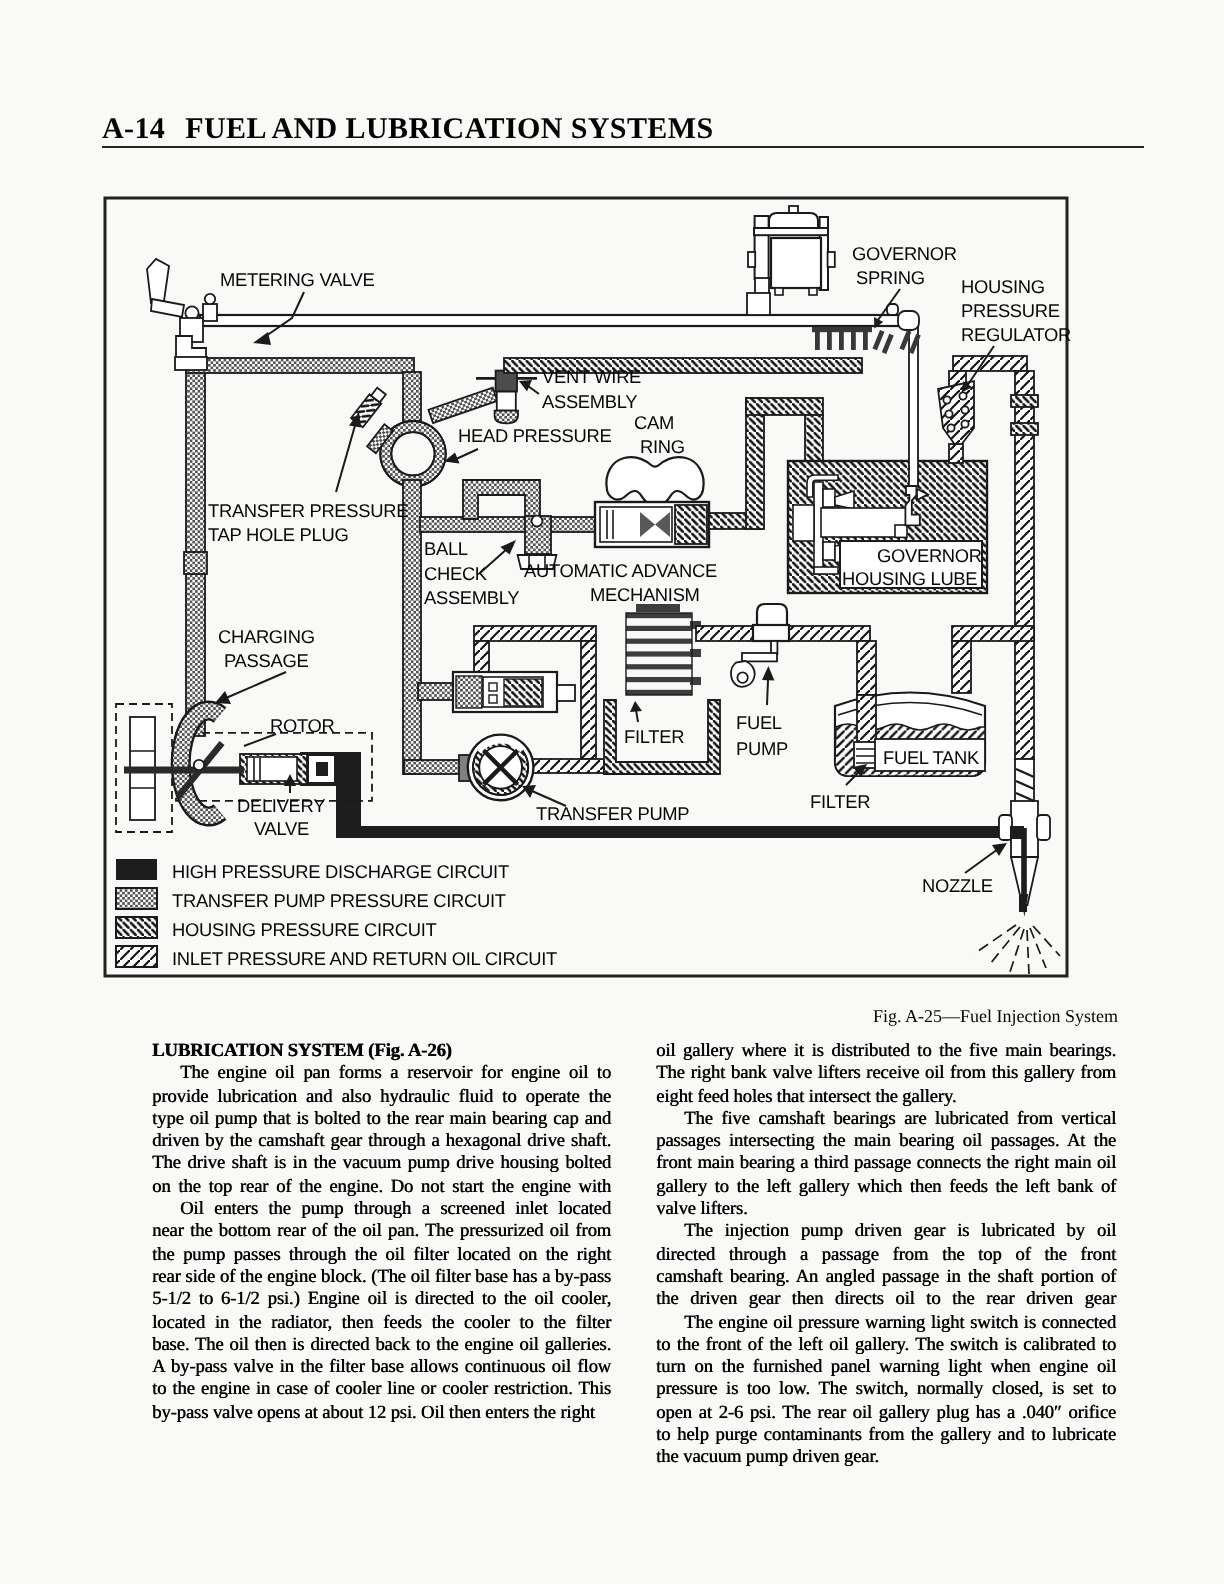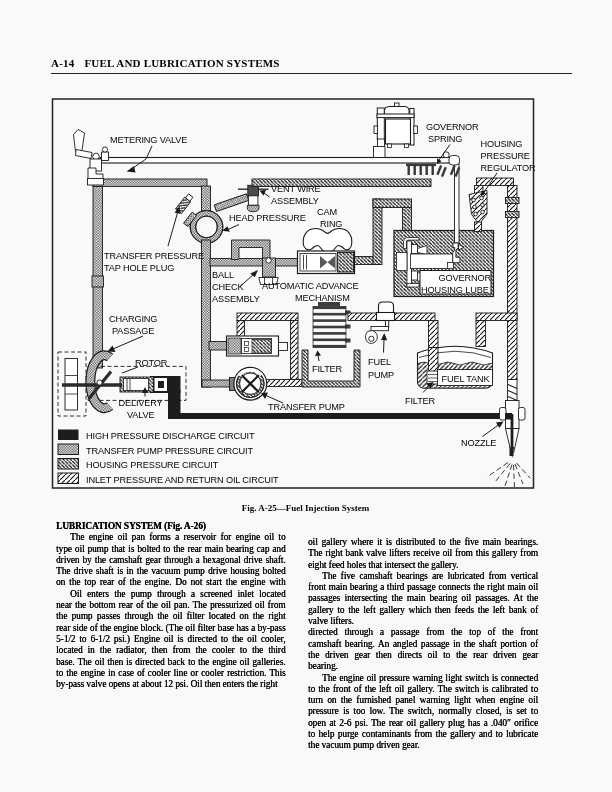--- a/index.html
+++ b/index.html
@@ -1,69 +1,71 @@
 <!DOCTYPE html>
 <html><head>
 <meta charset="utf-8">
 <style>
   html,body{margin:0;padding:0;}
   body{width:612px;height:792px;background:#f9f9f7;position:relative;overflow:hidden;
        font-family:"Liberation Serif", serif;color:#030303;}
-  .hdr{position:absolute;left:51px;top:57px;font-weight:bold;font-size:11px;letter-spacing:0.2px;}
+  .hdr{position:absolute;left:51px;top:57px;font-weight:bold;font-size:15px;letter-spacing:0.2px;}
   .hdr .num{margin-right:10px;}
   .rule{position:absolute;left:51px;top:72.5px;width:521px;height:1.6px;background:#222;}
-  .cap{position:absolute;left:52px;top:503px;width:507px;text-align:center;
-       font-weight:bold;font-size:9px;}
-  .col{position:absolute;font-size:9.35px;line-height:11.3px;letter-spacing:-0.07px;text-shadow:0.25px 0 0 currentColor;}
+  .cap{position:absolute;left:52px;top:503px;width:507px;text-align:right;
+       font-weight:normal;font-size:9px;}
+  .col{position:absolute;font-size:9.35px;line-height:11.3px;letter-spacing:-0.07px;text-shadow:0.25px 0 0 currentColor;margin-left:20px;}
   .colL{left:56px;top:521px;width:229.5px;}
-  .colR{left:308px;top:537px;width:230px;}
+  .colR{left:308px;top:521px;width:230px;}
   .ln{text-align:justify;text-align-last:justify;white-space:nowrap;}
   .nj{text-align-last:left;}
   .in{text-indent:14px;}
   .bh{font-weight:bold;}
   svg{position:absolute;left:0;top:0;}
   svg text{font-family:"Liberation Sans",sans-serif;font-size:9.2px;letter-spacing:-0.15px;fill:#060606;}
 </style>
 </head>
 <body>
 <div class="hdr"><span class="num">A-14</span>FUEL AND LUBRICATION SYSTEMS</div>
 <div class="rule"></div>
 <div class="cap">Fig. A-25—Fuel Injection System</div>
 
 <div class="col colL">
 <div class="ln nj bh">LUBRICATION SYSTEM (Fig. A-26)</div>
 <div class="ln in">The engine oil pan forms a reservoir for engine oil to</div>
+<div class="ln">provide lubrication and also hydraulic fluid to operate the</div>
 <div class="ln">type oil pump that is bolted to the rear main bearing cap and</div>
 <div class="ln">driven by the camshaft gear through a hexagonal drive shaft.</div>
 <div class="ln">The drive shaft is in the vacuum pump drive housing bolted</div>
 <div class="ln">on the top rear of the engine. Do not start the engine with</div>
 <div class="ln in">Oil enters the pump through a screened inlet located</div>
 <div class="ln">near the bottom rear of the oil pan. The pressurized oil from</div>
 <div class="ln">the pump passes through the oil filter located on the right</div>
 <div class="ln">rear side of the engine block. (The oil filter base has a by-pass</div>
 <div class="ln">5-1/2 to 6-1/2 psi.) Engine oil is directed to the oil cooler,</div>
-<div class="ln">located in the radiator, then from the cooler to the third</div>
+<div class="ln">located in the radiator, then feeds the cooler to the filter</div>
 <div class="ln">base. The oil then is directed back to the engine oil galleries.</div>
+<div class="ln">A by-pass valve in the filter base allows continuous oil flow</div>
 <div class="ln">to the engine in case of cooler line or cooler restriction. This</div>
 <div class="ln nj">by-pass valve opens at about 12 psi. Oil then enters the right</div>
 </div>
 
 <div class="col colR">
 <div class="ln">oil gallery where it is distributed to the five main bearings.</div>
 <div class="ln">The right bank valve lifters receive oil from this gallery from</div>
 <div class="ln nj">eight feed holes that intersect the gallery.</div>
 <div class="ln in">The five camshaft bearings are lubricated from vertical</div>
+<div class="ln">passages intersecting the main bearing oil passages. At the</div>
 <div class="ln">front main bearing a third passage connects the right main oil</div>
-<div class="ln">passages intersecting the main bearing oil passages. At the</div>
 <div class="ln">gallery to the left gallery which then feeds the left bank of</div>
 <div class="ln nj">valve lifters.</div>
+<div class="ln in">The injection pump driven gear is lubricated by oil</div>
 <div class="ln">directed through a passage from the top of the front</div>
 <div class="ln">camshaft bearing. An angled passage in the shaft portion of</div>
 <div class="ln">the driven gear then directs oil to the rear driven gear</div>
-<div class="ln nj">bearing.</div>
 <div class="ln in">The engine oil pressure warning light switch is connected</div>
 <div class="ln">to the front of the left oil gallery. The switch is calibrated to</div>
 <div class="ln">turn on the furnished panel warning light when engine oil</div>
 <div class="ln">pressure is too low. The switch, normally closed, is set to</div>
 <div class="ln">open at 2-6 psi. The rear oil gallery plug has a .040″ orifice</div>
 <div class="ln">to help purge contaminants from the gallery and to lubricate</div>
 <div class="ln nj">the vacuum pump driven gear.</div>
 </div>
 
 <svg width="612" height="792" viewBox="0 0 612 792">

